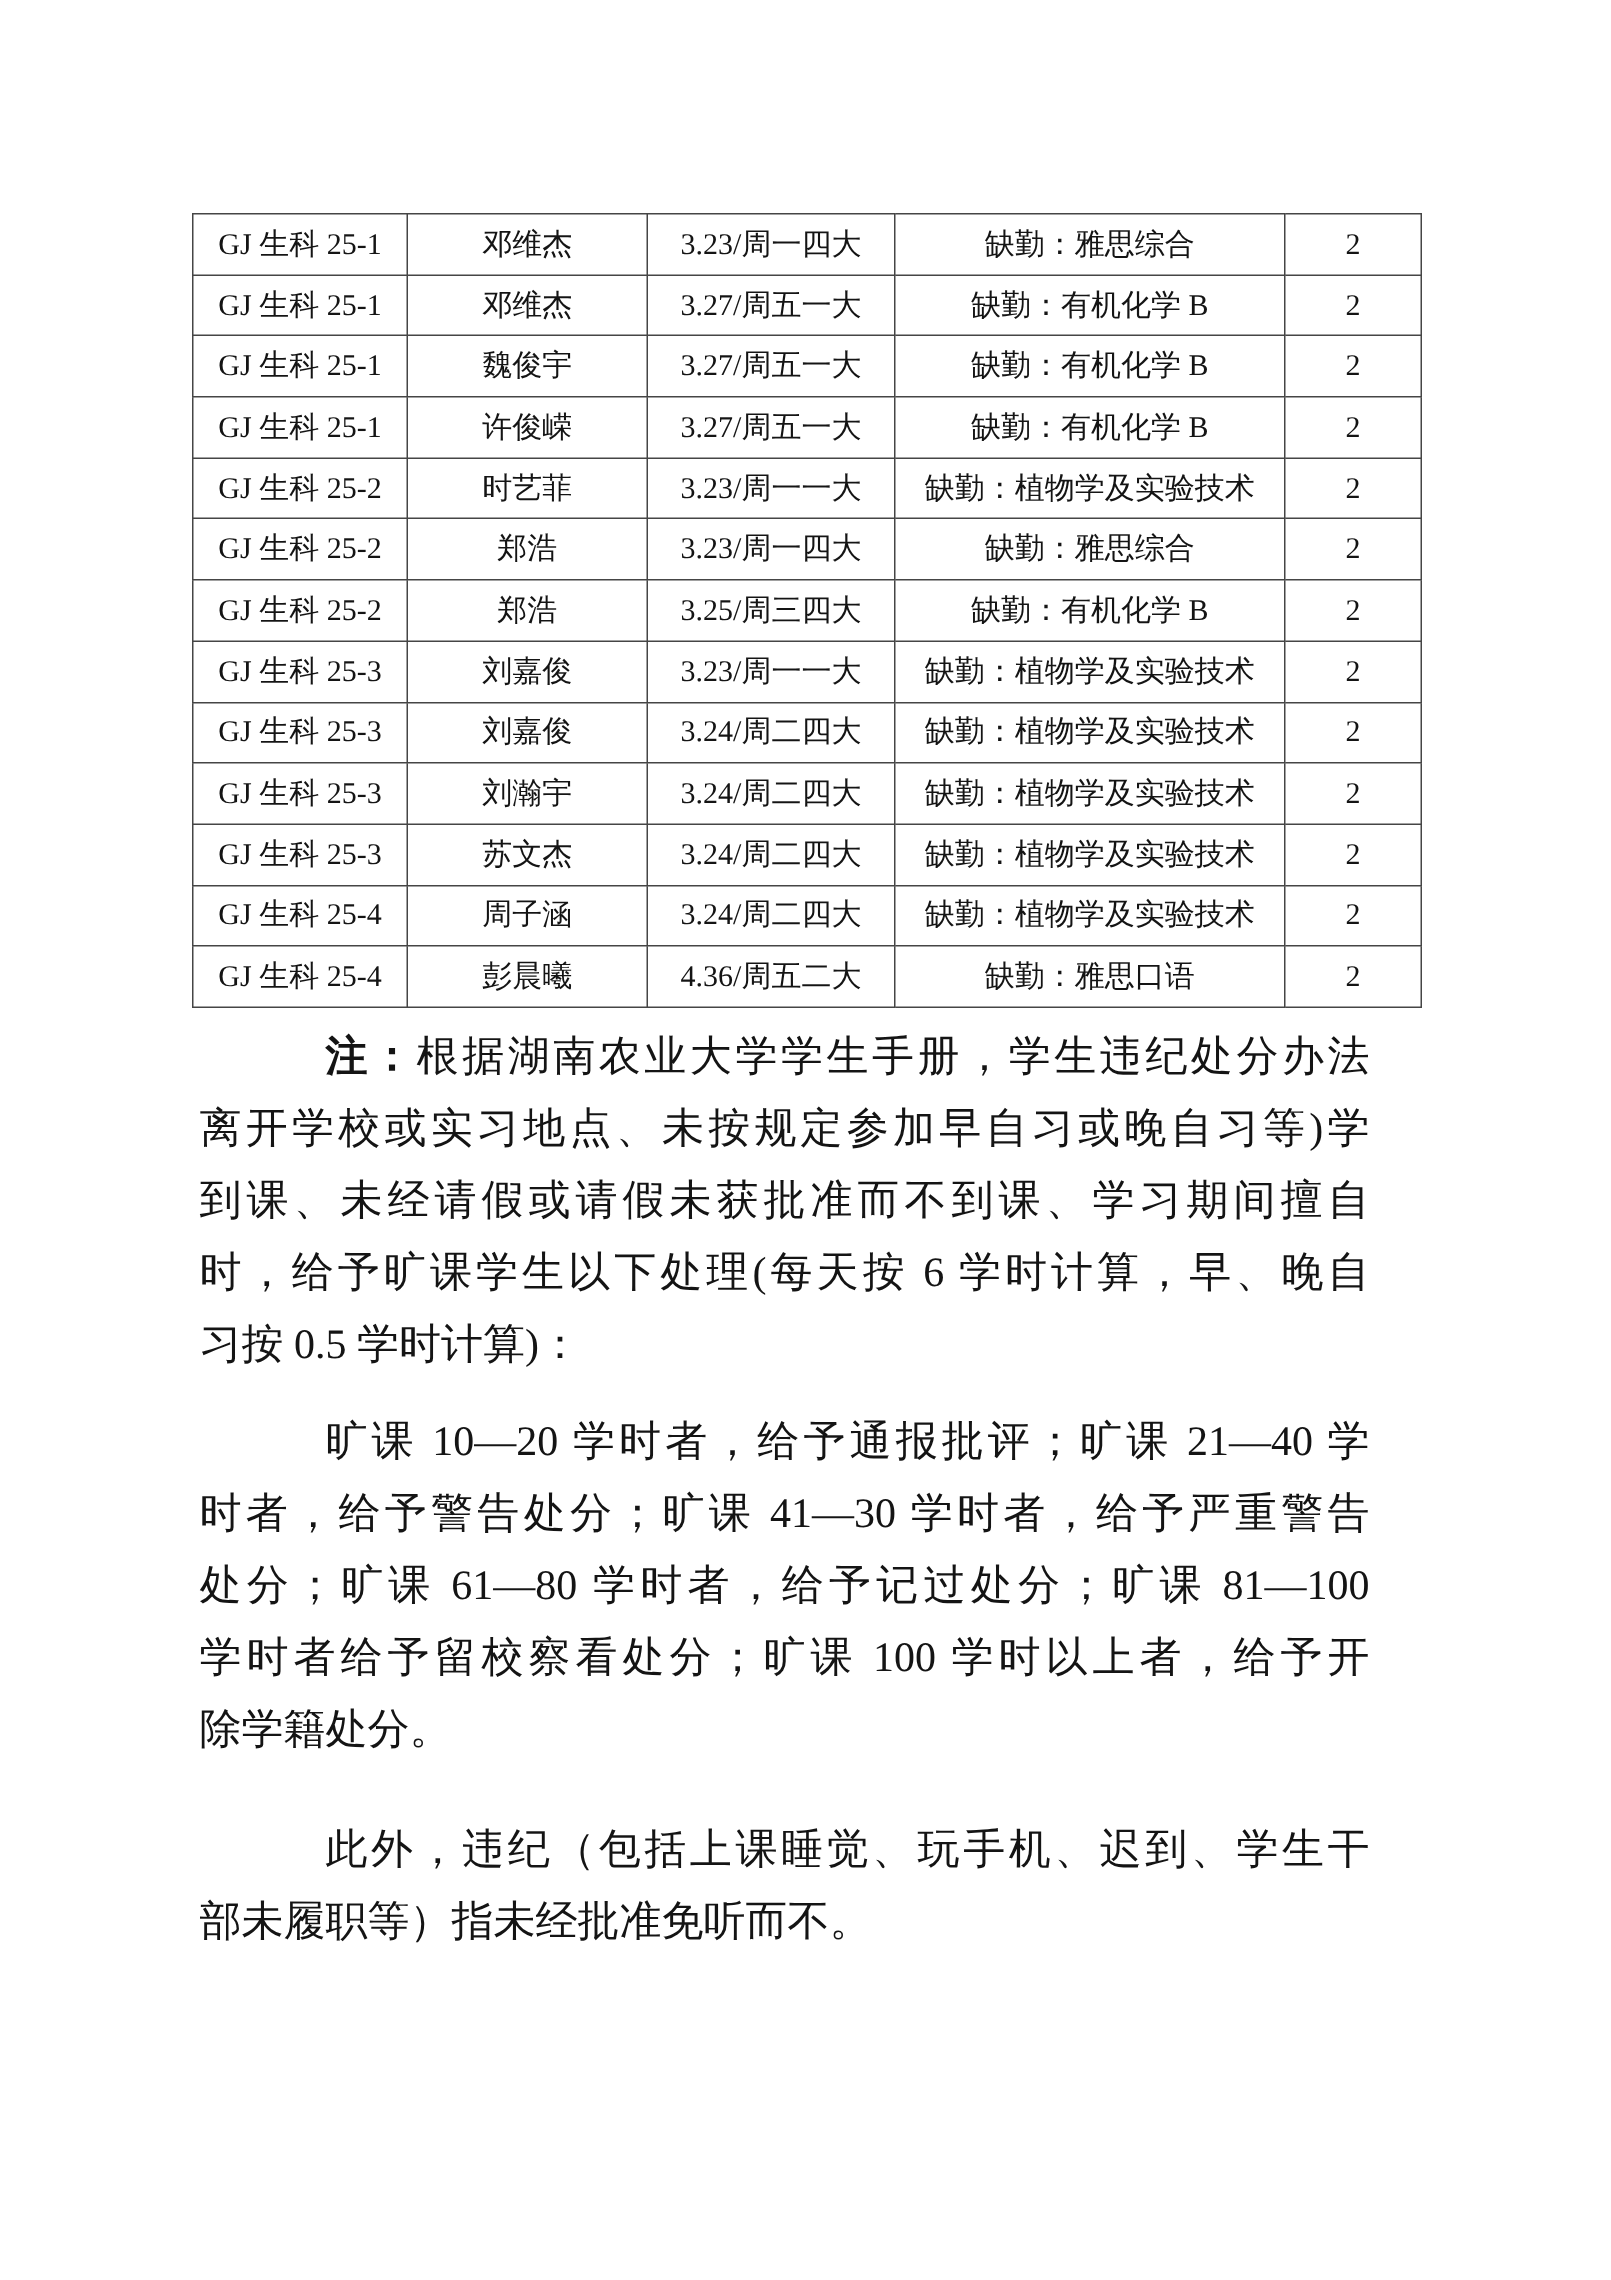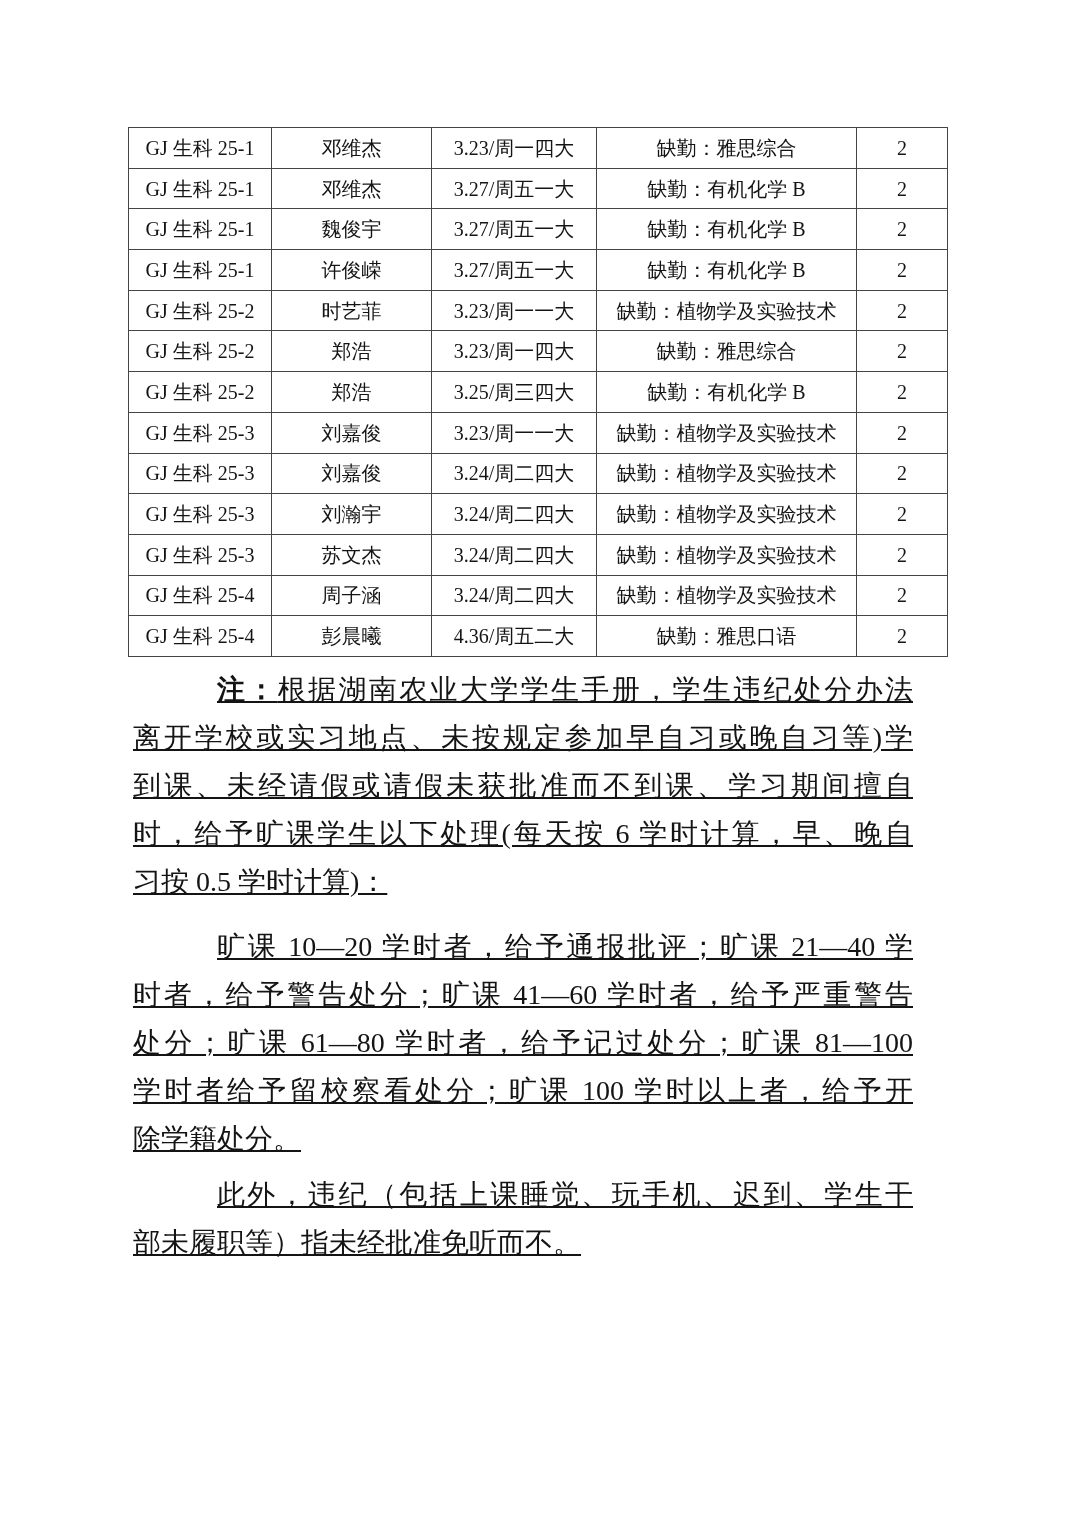--- a/index.html
+++ b/index.html
@@ -11,21 +11,21 @@
     width: 1074px;
     height: 1520px;
     position: relative;
     overflow: hidden;
     font-family: "Liberation Serif", "DejaVu Serif", serif;
     color: #141414;
   }
   .doc {
     position: absolute;
     left: 128px;
-    top: 127px;
+    top: 142px;
     width: 819px;
   }
   table.att {
     border-collapse: collapse;
     table-layout: fixed;
     width: 819px;
   }
   table.att td {
     border: 1px solid #454545;
     height: 39.7px;
@@ -38,27 +38,26 @@
     white-space: nowrap;
   }
   .notes {
     margin-left: 5px;
     width: 780px;
     font-size: 28px;
   }
   .para { }
   .para.p1 { margin-top: 9px; }
   .para.p2 { margin-top: 17px; }
-  .para.p3 { margin-top: 8px; }
+  .para.p3 { margin-top: 32px; }
   .line {
     height: 48px;
     line-height: 48px;
     overflow: hidden;
     text-align: left;
-    text-decoration: underline;
   }
   .line.fill {
     text-align: justify;
     text-align-last: justify;
     text-justify: inter-character;
   }
   .line.first {
     text-indent: 84px;
   }
   .line b {
@@ -174,21 +173,21 @@
   <div class="notes">
       <div class="para p1">
         <div class="line fill first"><b>注：</b>根据湖南农业大学学生手册，学生违纪处分办法</div>
         <div class="line fill">离开学校或实习地点、未按规定参加早自习或晚自习等)学</div>
         <div class="line fill">到课、未经请假或请假未获批准而不到课、学习期间擅自</div>
         <div class="line fill">时，给予旷课学生以下处理(每天按 6 学时计算，早、晚自</div>
         <div class="line">习按 0.5 学时计算)：</div>
       </div>
       <div class="para p2">
         <div class="line fill first">旷课 10—20 学时者，给予通报批评；旷课 21—40 学</div>
-        <div class="line fill">时者，给予警告处分；旷课 41—60 学时者，给予严重警告</div>
+        <div class="line fill">时者，给予警告处分；旷课 41—30 学时者，给予严重警告</div>
         <div class="line fill">处分；旷课 61—80 学时者，给予记过处分；旷课 81—100</div>
         <div class="line fill">学时者给予留校察看处分；旷课 100 学时以上者，给予开</div>
         <div class="line">除学籍处分。</div>
       </div>
       <div class="para p3">
         <div class="line fill first">此外，违纪（包括上课睡觉、玩手机、迟到、学生干</div>
         <div class="line">部未履职等）指未经批准免听而不。</div>
       </div>
     </div>
 </div>

